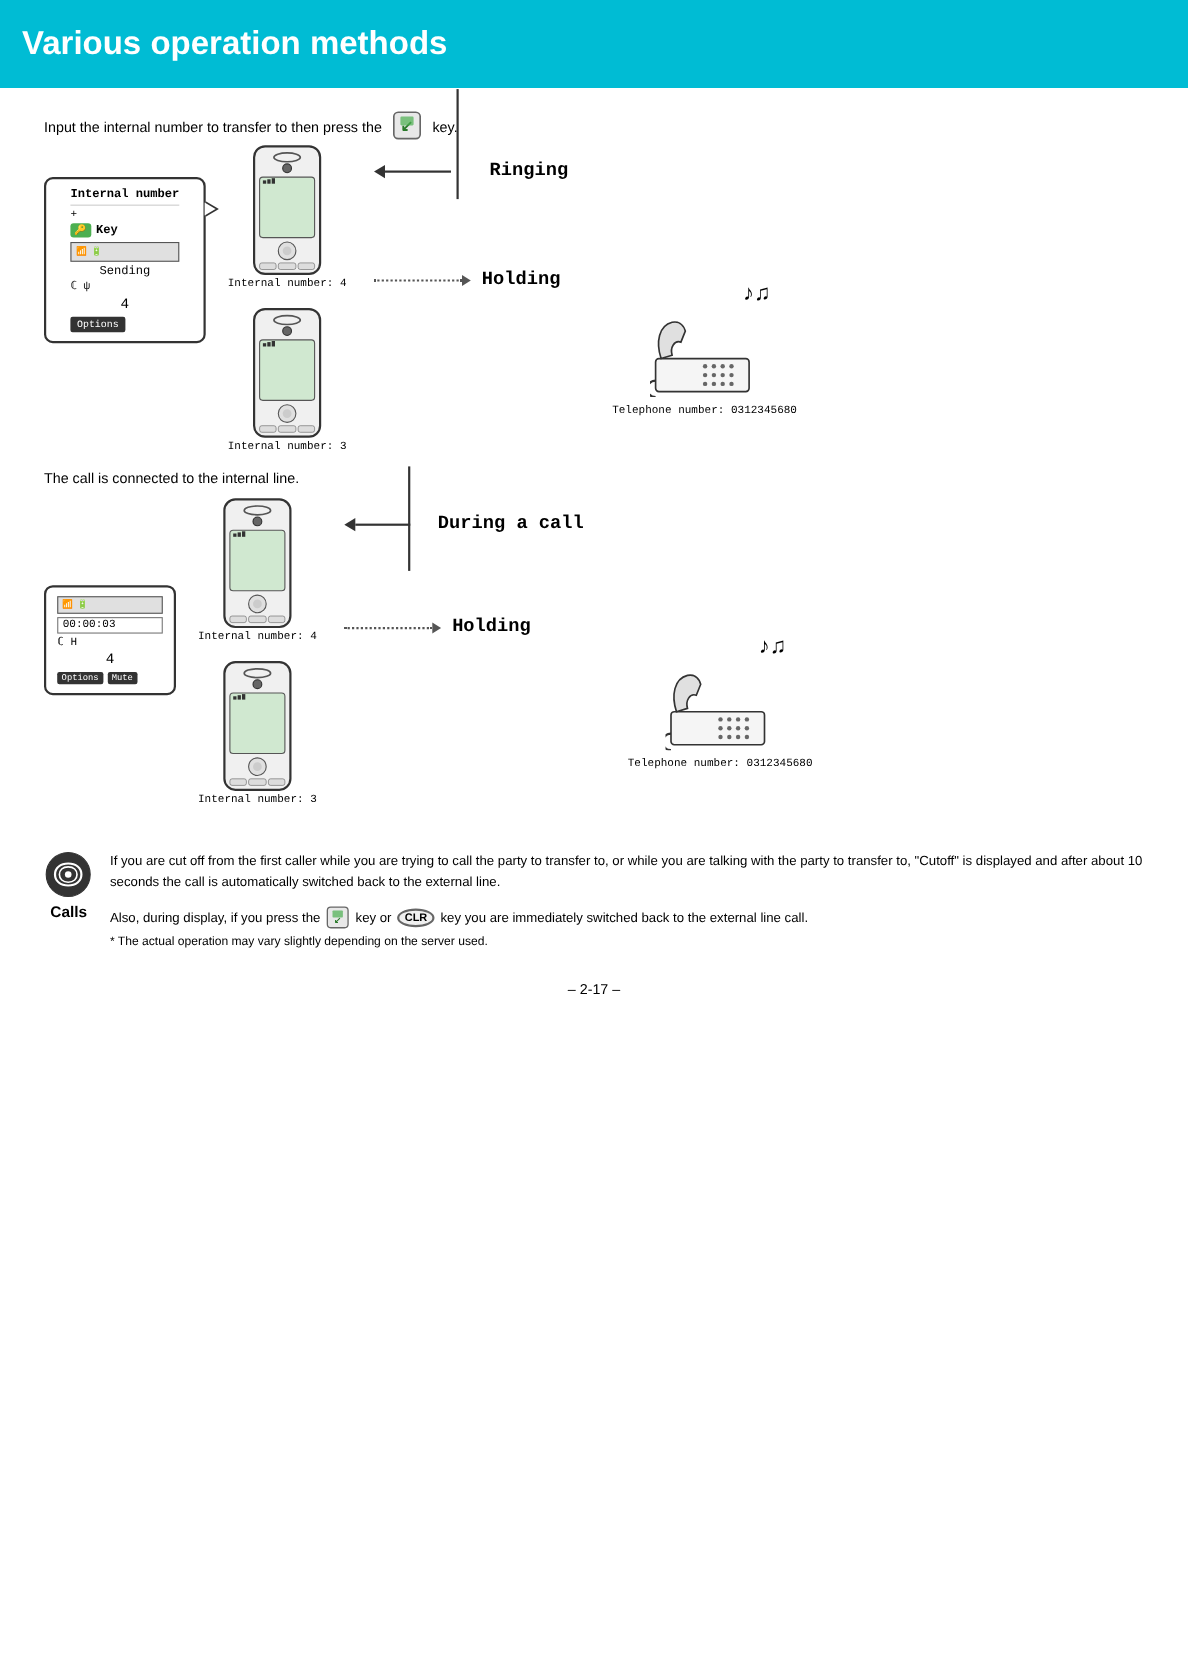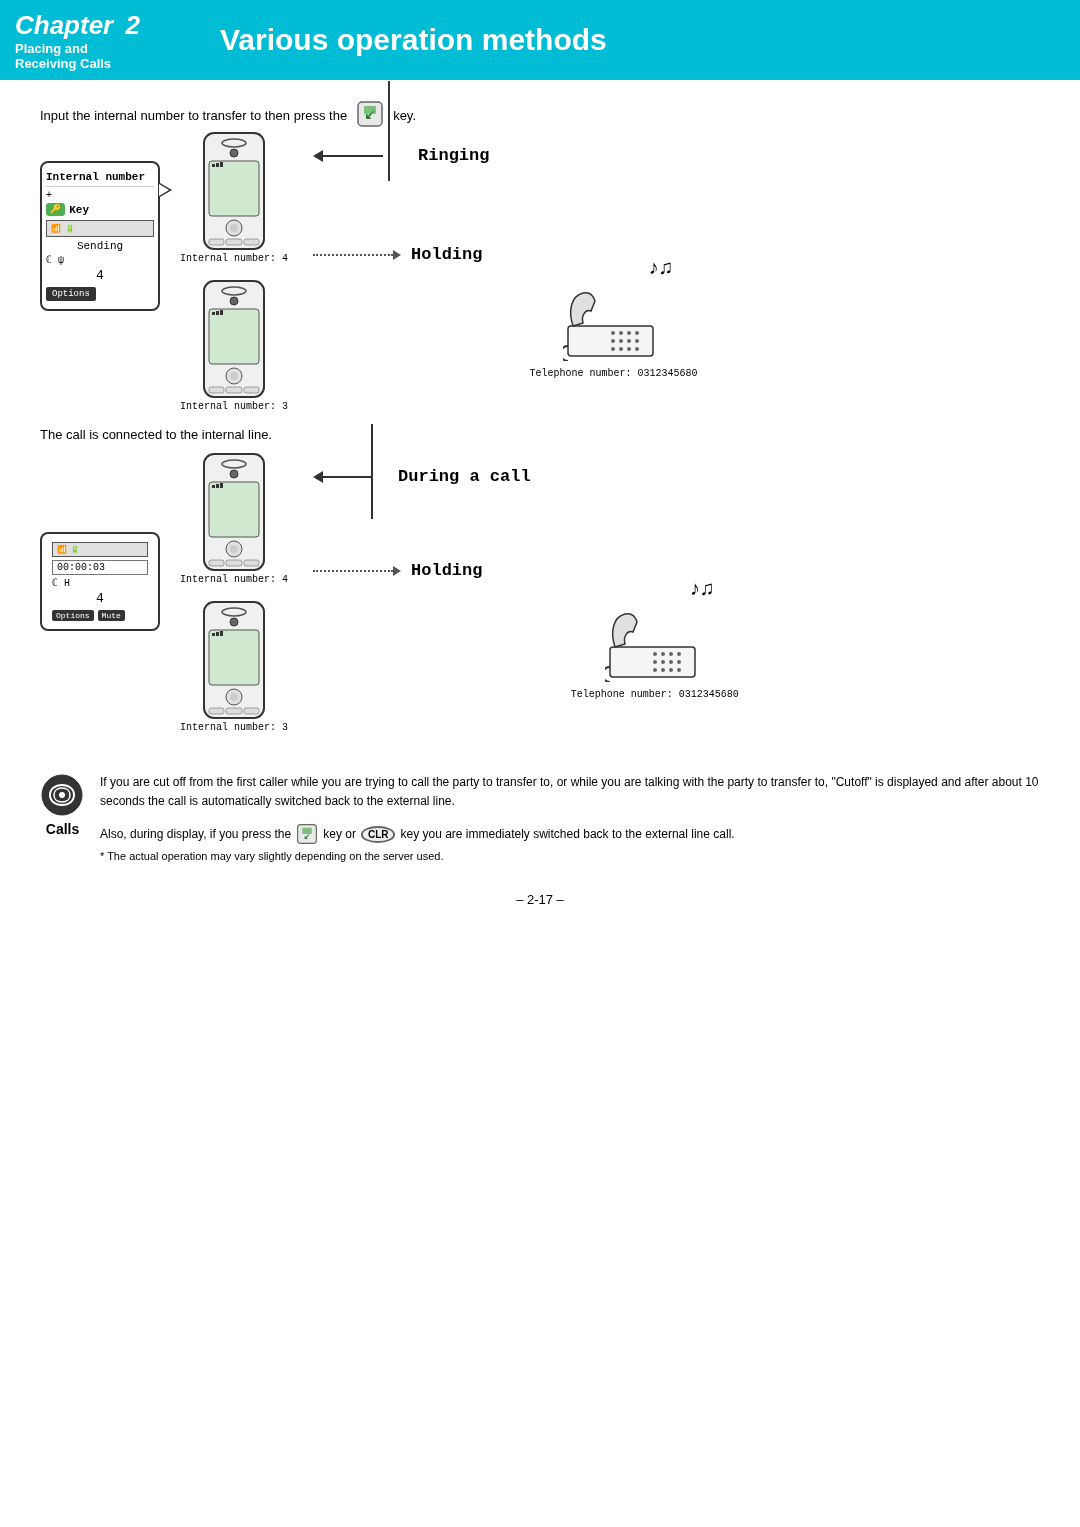--- a/index.html
+++ b/index.html
@@ -43,28 +43,20 @@
       font-size: 13px;
       display: flex;
       align-items: center;
       gap: 5px;
     }
   </style>
 </head>
 <body>
 
 <div class="header">
-  <div class="header-left">
-    <div style="font-size:26px; font-weight:bold; color:#fff; font-style:italic;">
-      <span style="color:#fff; font-style:italic;">Chapter</span>
-      <span style="color:#fff; font-style:italic; margin-left:5px;">2</span>
-    </div>
-    <div style="color:#fff; font-size:13px; font-weight:bold;">Placing and</div>
-    <div style="color:#fff; font-size:13px; font-weight:bold;">Receiving Calls</div>
-  </div>
   <div class="header-right">
     <h1 style="font-size:30px; font-weight:bold; color:#fff;">Various operation methods</h1>
   </div>
 </div>
 
 <div class="content">
 
   <div class="intro-text">
     <span>Input the internal number to transfer to then press the</span>
 
@@ -73,21 +65,21 @@
         <rect x="2" y="2" width="24" height="24" rx="4" fill="#e8e8e8" stroke="#666" stroke-width="1.5"></rect>
         <text x="14" y="19" text-anchor="middle" font-size="14" fill="#2a7a2a" font-weight="bold">↙</text>
         <rect x="8" y="6" width="12" height="8" rx="1" fill="#4CAF50" opacity="0.7"></rect>
       </svg>
     </span>
     <span>key.</span>
   </div>
 
   <div style="position:relative; display:flex; gap:20px; margin-bottom:10px; align-items:flex-start;">
 
-    <div style="border:2px solid #333; border-radius:8px; padding:8px 4px; font-family:'Courier New',monospace; font-size:11px; position:relative; min-width:120px; margin-top:30px;">
+    <div style="border:2px solid #333; border-radius:8px; padding:8px 22px; font-family:'Courier New',monospace; font-size:11px; position:relative; min-width:120px; margin-top:30px;">
       <div style="position:absolute; right:-14px; top:20px; width:0; height:0; border-top:7px solid transparent; border-bottom:7px solid transparent; border-left:12px solid #333;"></div>
       <div style="position:absolute; right:-11px; top:21px; width:0; height:0; border-top:6px solid transparent; border-bottom:6px solid transparent; border-left:10px solid #fff;"></div>
 
       <div style="font-weight:bold; font-size:11px; border-bottom:1px solid #ccc; padding-bottom:3px; margin-bottom:3px;">
         <span>Internal number</span>
       </div>
       <div style="font-size:10px; margin-bottom:2px;">
         <span>+</span>
       </div>
       <div style="display:flex; align-items:center; gap:4px; margin-bottom:4px;">

